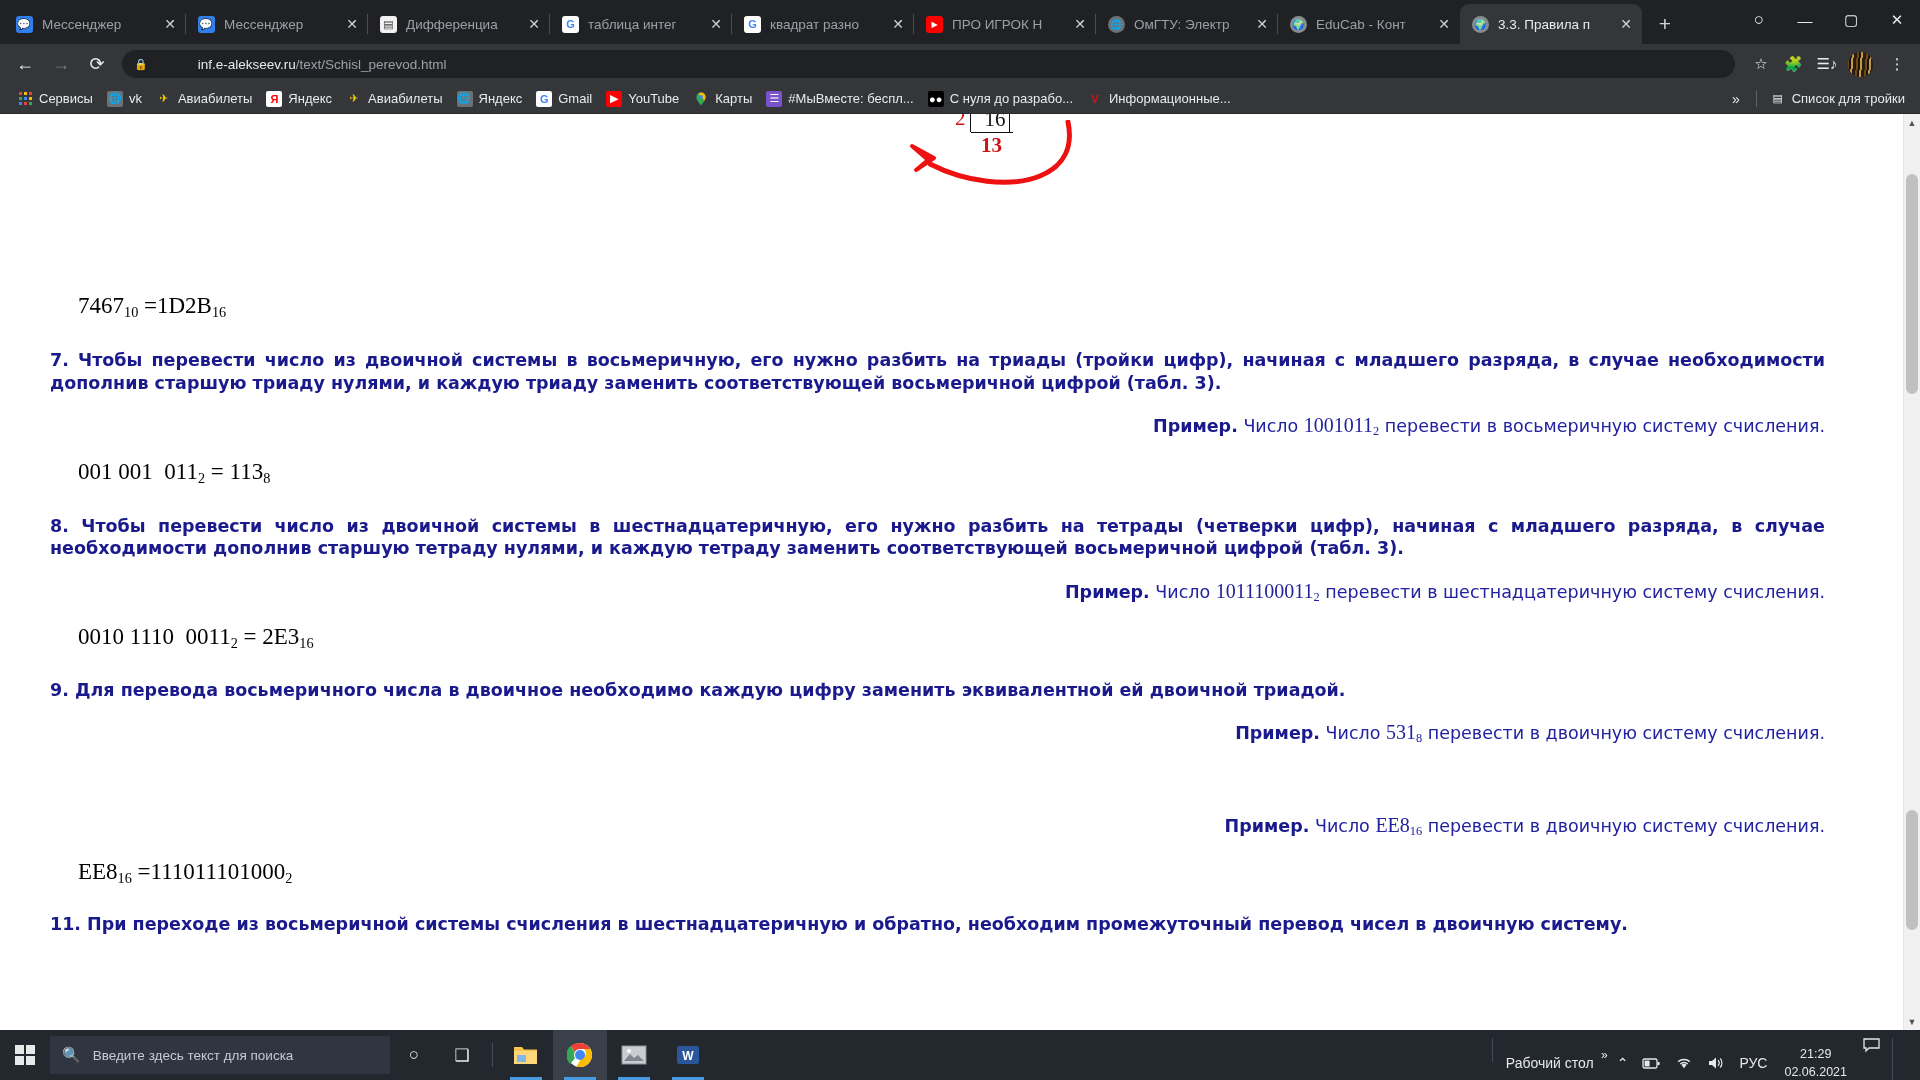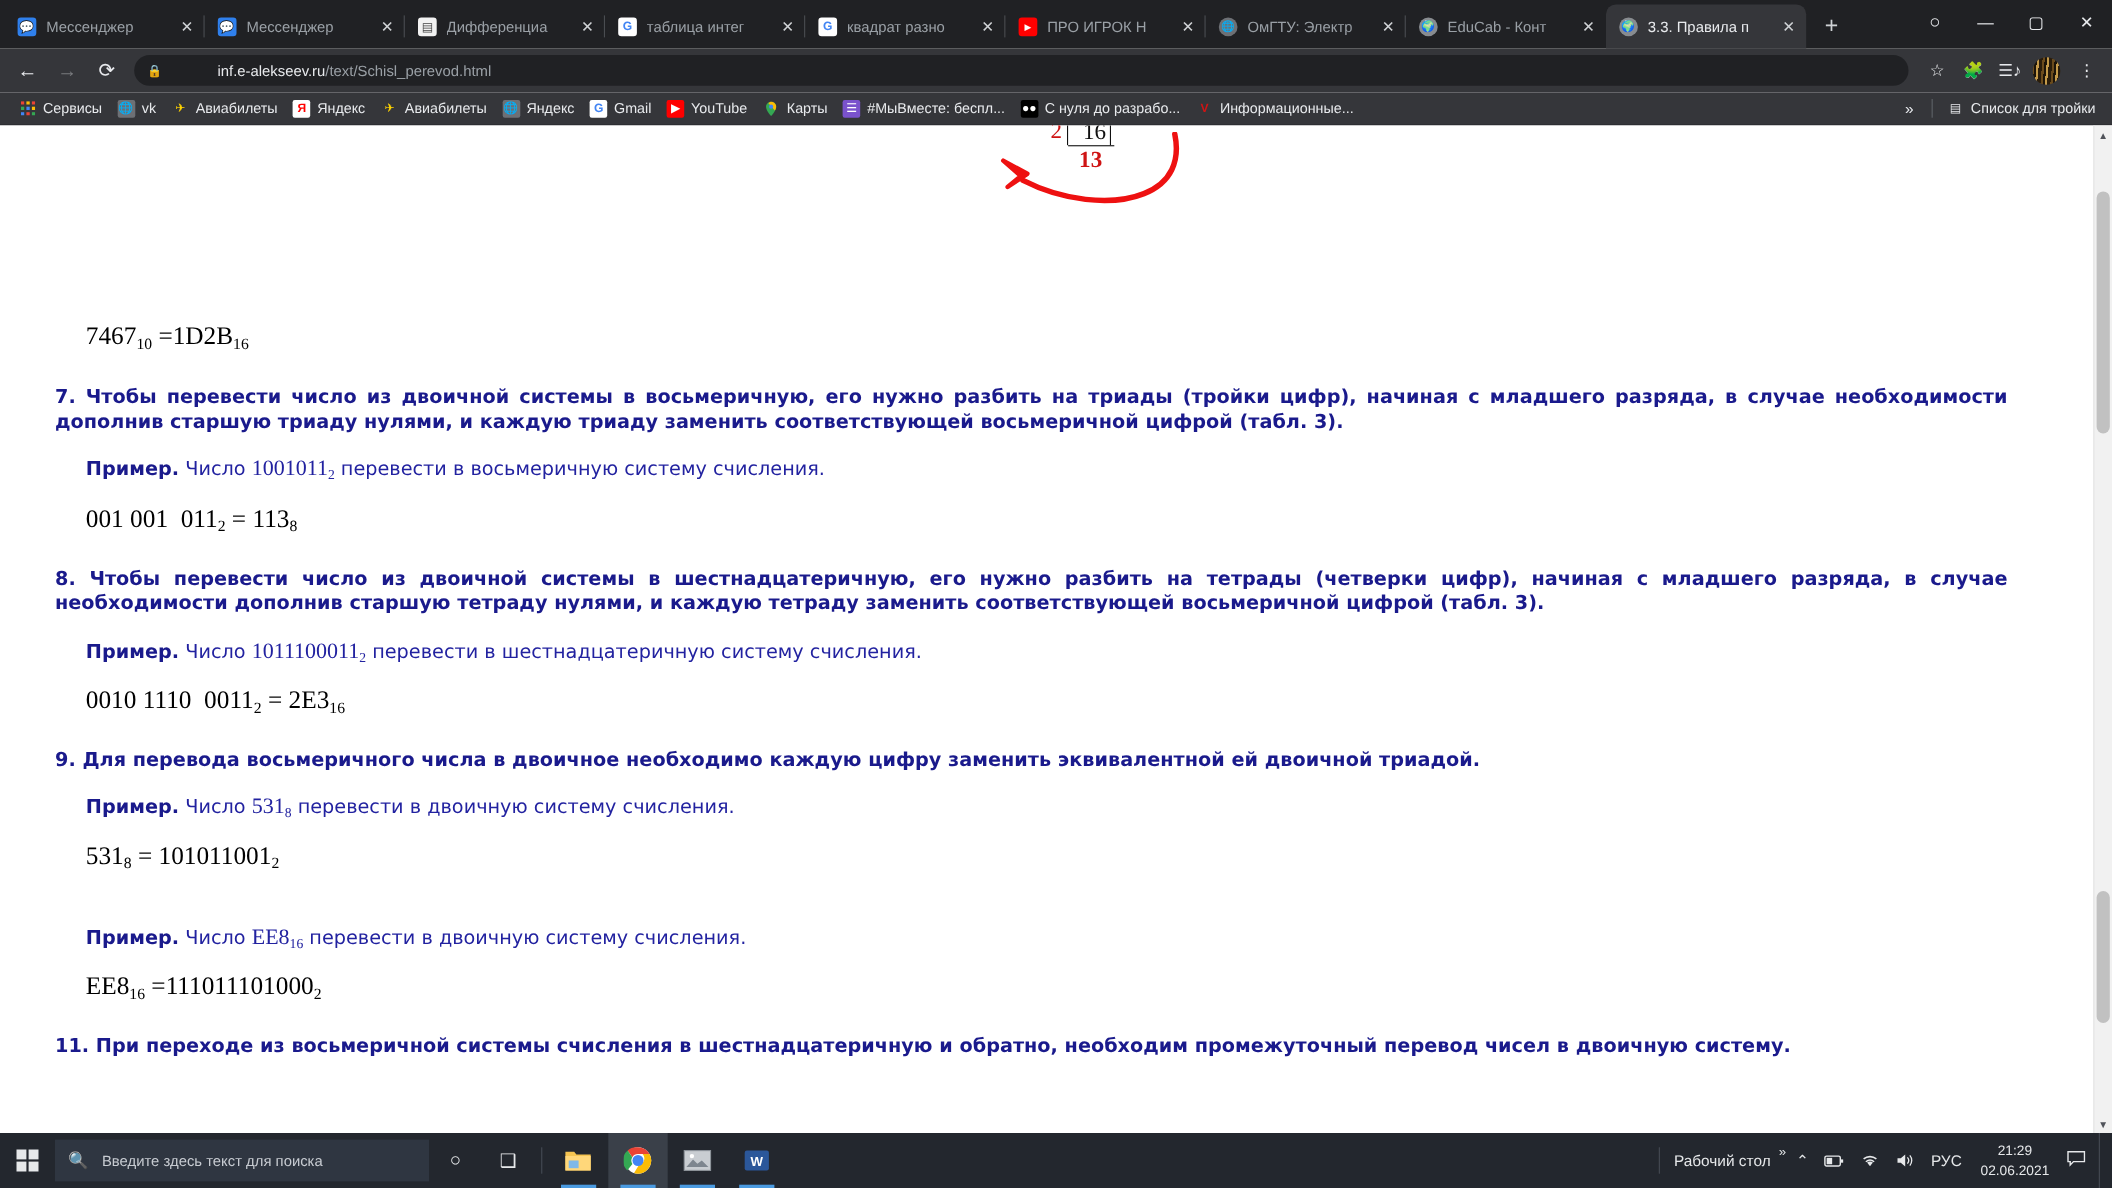--- a/index.html
+++ b/index.html
@@ -185,20 +185,21 @@
     text-align: justify;
     margin: 0 38px 0 50px;
     font-family: "DejaVu Sans", sans-serif;
   }
   .example {
     color: #2222a0;
     font-size: 17.5px;
     line-height: 1.3;
     margin: 0 38px 0 78px;
     font-family: "DejaVu Sans", sans-serif;
+    text-align: right;
   }
   .example b { font-weight: bold; color: #1a1a8c; }
   .formula {
     font-family: "Liberation Serif", serif;
     color: #000000;
     font-size: 23px;
     margin-left: 78px;
     line-height: 1;
     white-space: pre;
   }
@@ -303,23 +304,23 @@
     position: relative;
   }
   .tbapp.open::after {
     content: "";
     position: absolute; bottom: 0; left: 11px; right: 11px;
     height: 3px; background: #4a9ae0;
   }
   .tbapp.active { background: #3a4049; }
   .tray {
     margin-left: auto;
-    display: flex; align-items: center;
+    display: flex; 
     height: 34px;
-    padding-right: 4px;
+    padding-right: 20px;
   }
   .tray-item {
     display: flex; align-items: center; justify-content: center;
     height: 50px; padding: 0 7px;
     font-size: 14px;
   }
   .clock {
     display: flex; flex-direction: column;
     align-items: center; justify-content: center;
     height: 50px; padding: 0 10px;
@@ -559,21 +560,20 @@
       <div class="para">8. Чтобы перевести число из двоичной системы в шестнадцатеричную, его нужно разбить на тетрады (четверки цифр), начиная с младшего разряда, в случае необходимости дополнив старшую тетраду нулями, и каждую тетраду заменить соответствующей восьмеричной цифрой (табл. 3).</div>
       <div style="height:18px"></div>
       <div class="example" id="e5"><b>Пример.</b><span> Число </span><span class="mini">1011100011<sub>2</sub></span><span>  перевести в шестнадцатеричную систему счисления.</span></div>
       <div style="height:20px"></div>
       <div class="formula" id="f6">0010 1110  0011<sub>2</sub> = 2E3<sub>16</sub></div>
       <div style="height:28px"></div>
       <div class="para">9. Для перевода восьмеричного числа в двоичное необходимо каждую цифру заменить эквивалентной ей двоичной триадой.</div>
       <div style="height:18px"></div>
       <div class="example" id="e8"><b>Пример.</b><span> Число </span><span class="mini">531<sub>8</sub></span><span>  перевести в двоичную систему счисления.</span></div>
       <div style="height:20px"></div>
-      <div class="formula" id="f9">531<sub>8</sub> = 101011001<sub>2</sub></div>
       <div style="height:28px"></div>
       <div style="height:18px"></div>
       <div class="example" id="e11"><b>Пример.</b><span> Число </span><span class="mini">EE8<sub>16</sub></span><span>  перевести в двоичную систему счисления.</span></div>
       <div style="height:20px"></div>
       <div class="formula" id="f12">EE8<sub>16</sub> =111011101000<sub>2</sub></div>
       <div style="height:28px"></div>
       <div class="para">11. При переходе из восьмеричной системы счисления в шестнадцатеричную и обратно, необходим промежуточный перевод чисел в двоичную систему.</div>
 
     </div>
 

